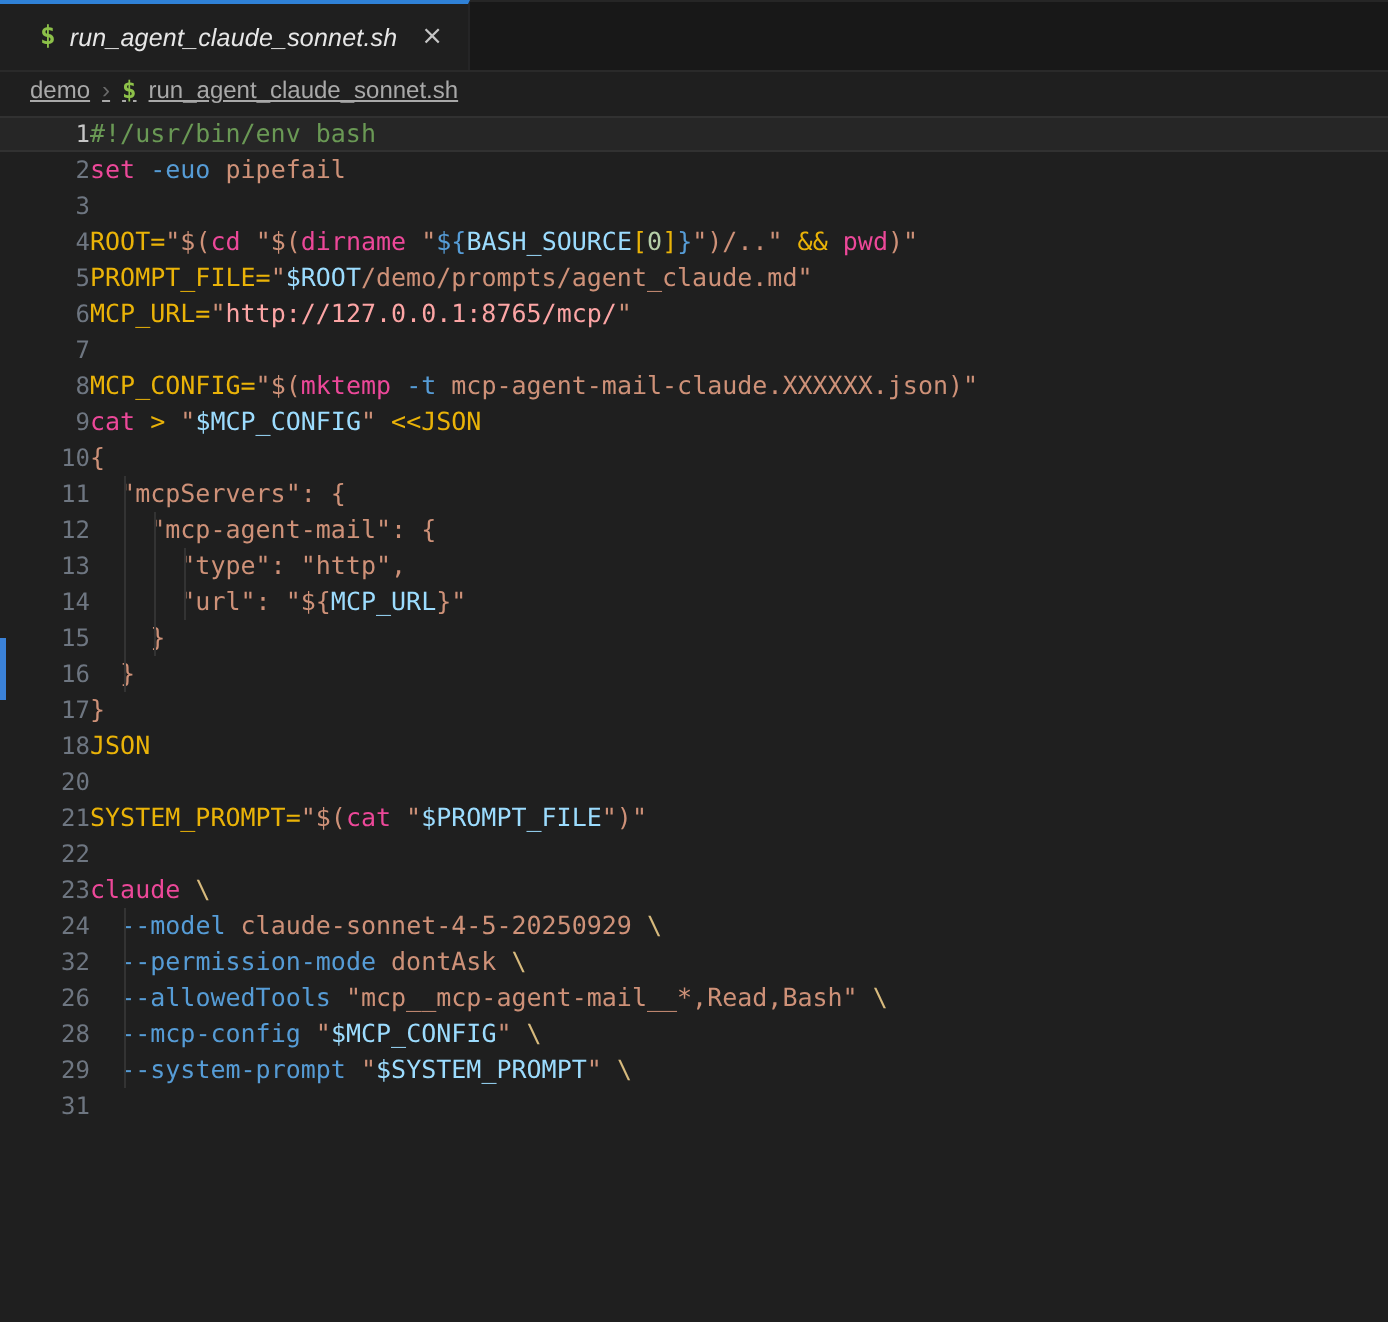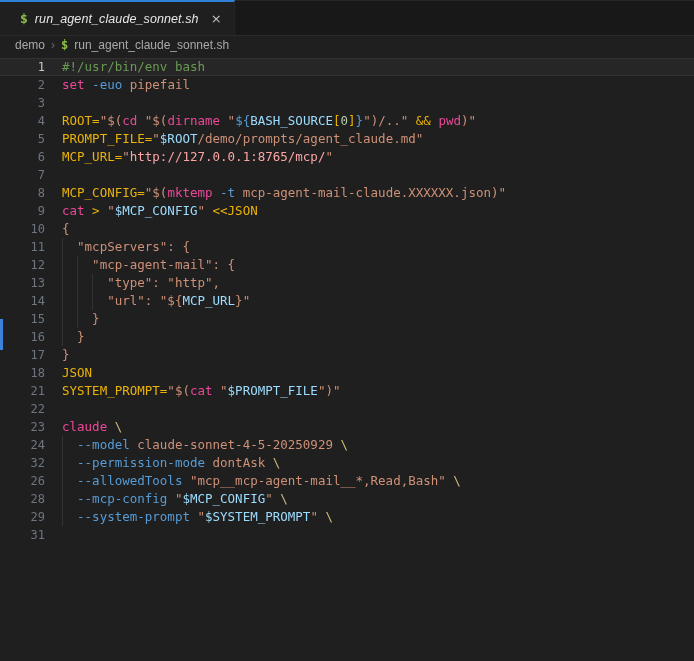--- a/index.html
+++ b/index.html
@@ -27,42 +27,42 @@
     color:#e7e7e7;font-style:italic;font-size:12.5px;white-space:nowrap;
     overflow:hidden;flex:none;letter-spacing:.1px;
   }
   .tab-close{
     color:#c5c5c5;font-size:13px;line-height:13px;margin-left:5px;flex:none;
     font-family:"DejaVu Sans",sans-serif;cursor:pointer;
   }
   
   .breadcrumb{
     height:18px;display:flex;align-items:center;gap:6px;
-    padding-left:15px;font-size:12px;color:#a9a9a9;background:#1f1f1f;
+    padding-left:15px;font-size:12px;color:#a9a9a9;background:#1f1f1f;text-decoration:underline;
   }
   .crumb{cursor:pointer;}
   .crumb-sep{color:#6a6a6a;font-size:12px;}
   .crumb-ficon{color:#8dc149;font-family:"DejaVu Sans Mono",monospace;font-weight:bold;font-size:12px;}
   
   .editor{
     position:relative;padding-top:4px;
     font-family:"DejaVu Sans Mono","Liberation Mono",monospace;
     font-size:12.5px;line-height:18px;
   }
   .line{position:relative;height:18px;display:flex;align-items:center;}
   .line.active{
     background:rgba(255,255,255,0.03);
     box-shadow:inset 0 1px 0 #313131, inset 0 -1px 0 #313131;
   }
   .ln{
     width:45px;flex:none;text-align:right;color:#6e7681;
     font-size:12px;user-select:none;
   }
   .line.active .ln{color:#c6c6c6;}
-  .code{white-space:pre;margin-left:17px;color:#d4d4d4;}
+  .code{white-space:pre;color:#d4d4d4;}
   .guide{position:absolute;top:0;bottom:0;width:1px;background:#333333;}
   
   .tk-comment{color:#6a9955;}
   .tk-string{color:#ce9178;}
   .tk-flag{color:#569cd6;}
   .tk-var{color:#9cdcfe;}
   .tk-func{color:#ec4899;}
   .tk-plain{color:#eab308;}
   .tk-num{color:#b5cea8;}
   .tk-cont{color:#d7ba7d;}
@@ -167,20 +167,24 @@
     </div>
     <div class="line">
       <span class="ln">17</span>
       <span class="code"><span class="tk-string">}</span></span>
     </div>
     <div class="line">
       <span class="ln">18</span>
       <span class="code"><span class="tk-plain">JSON</span></span>
     </div>
     <div class="line">
+      <span class="ln">20</span>
+      <span class="code"></span>
+    </div>
+    <div class="line">
       <span class="ln">21</span>
       <span class="code"><span class="tk-plain">SYSTEM_PROMPT=</span><span class="tk-string">"$(</span><span class="tk-func">cat</span><span class="tk-plain"> </span><span class="tk-string">"</span><span class="tk-var">$PROMPT_FILE</span><span class="tk-string">")"</span></span>
     </div>
     <div class="line">
       <span class="ln">22</span>
       <span class="code"></span>
     </div>
     <div class="line">
       <span class="ln">23</span>
       <span class="code"><span class="tk-func">claude</span><span class="tk-plain"> </span><span class="tk-cont">\</span></span>

